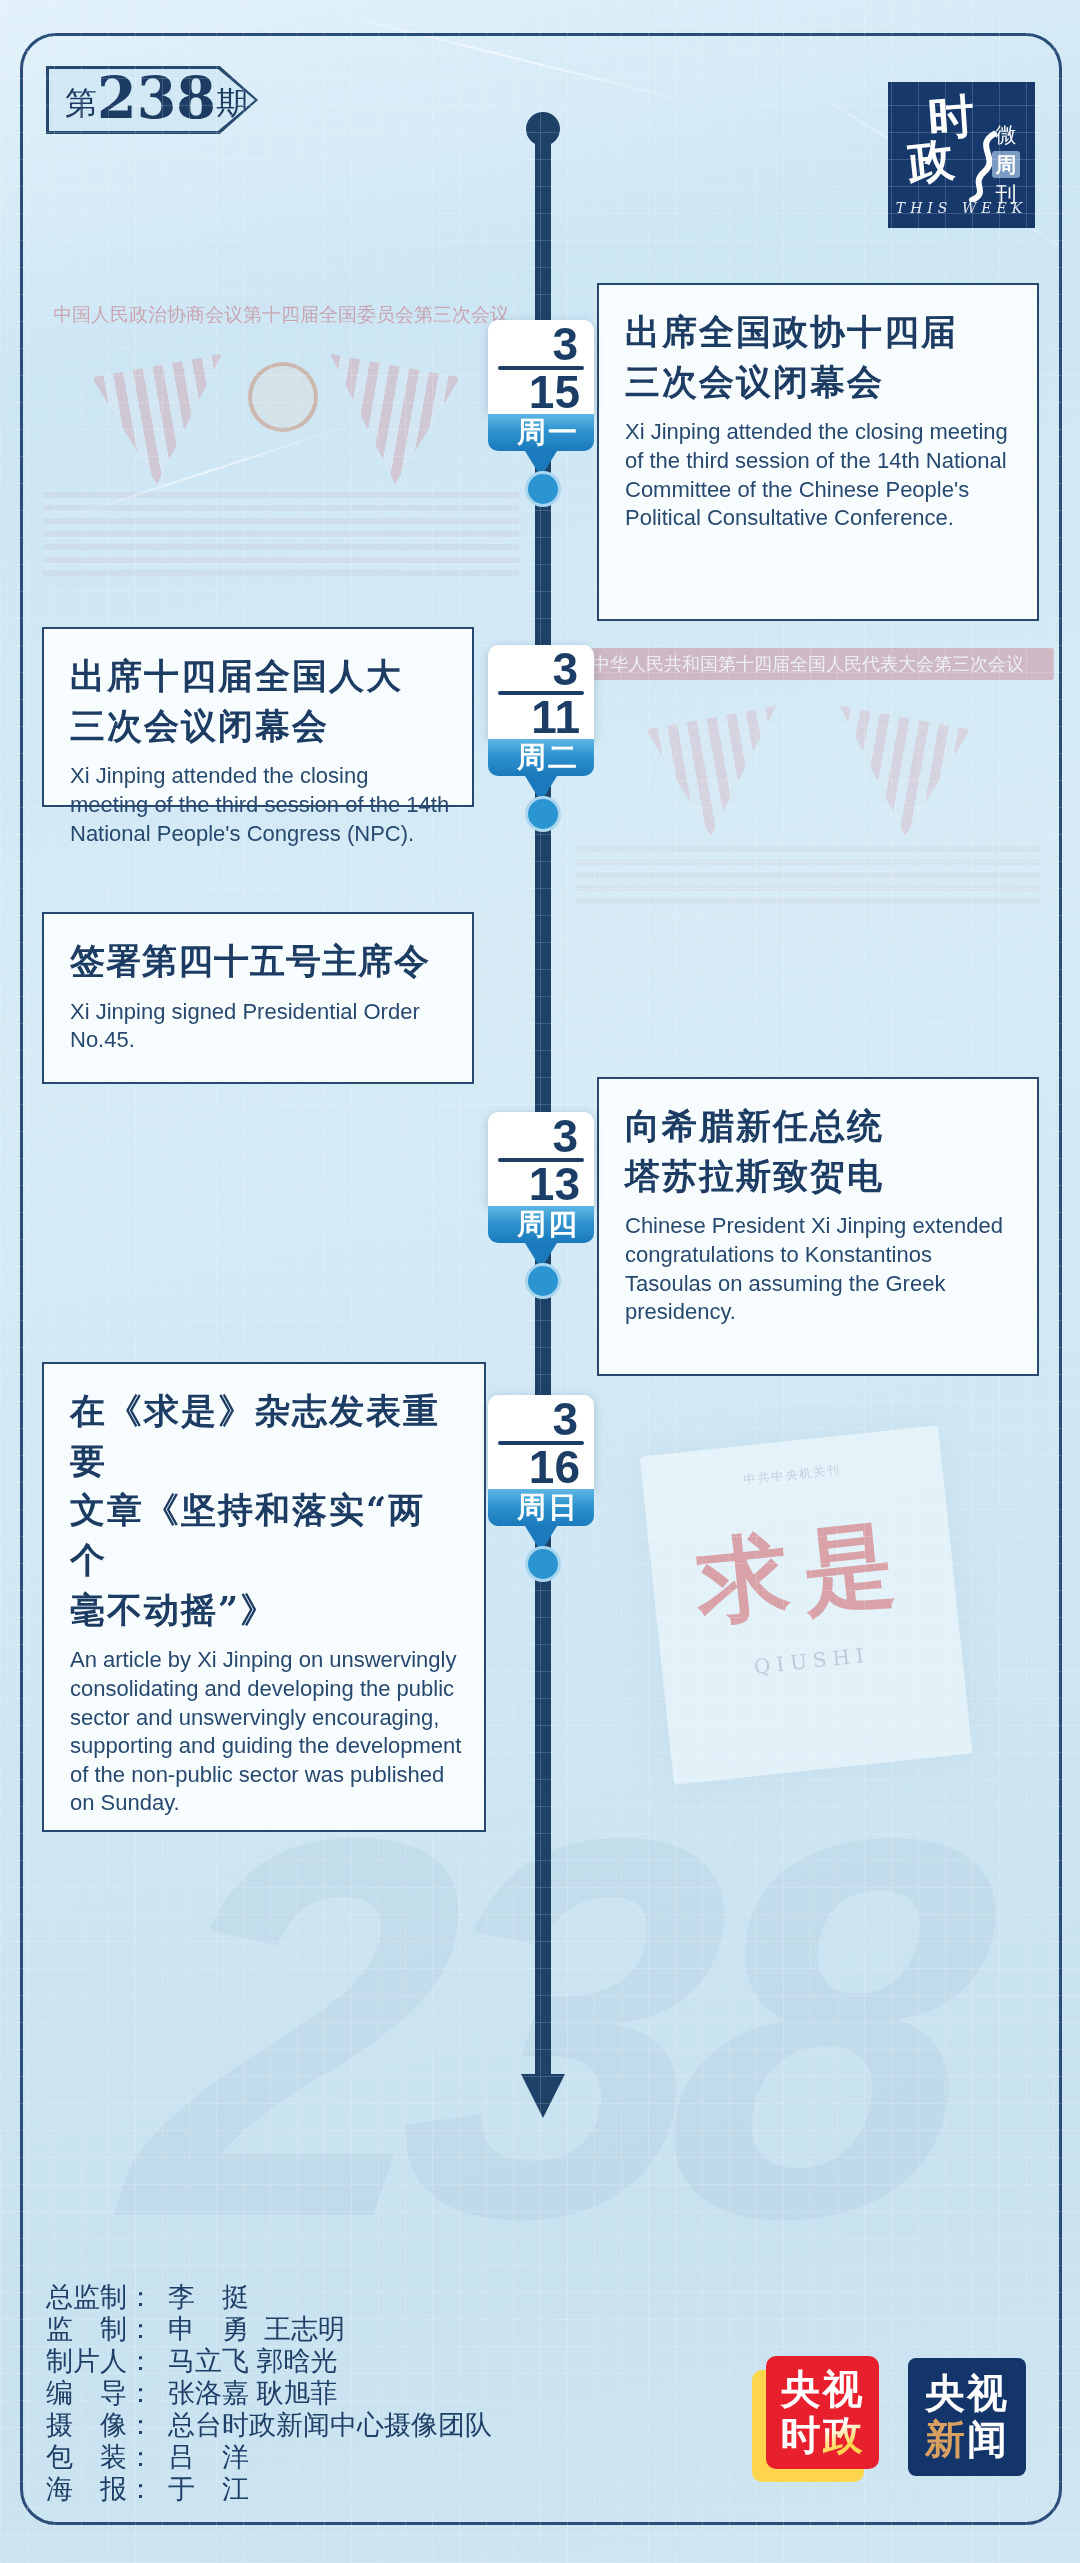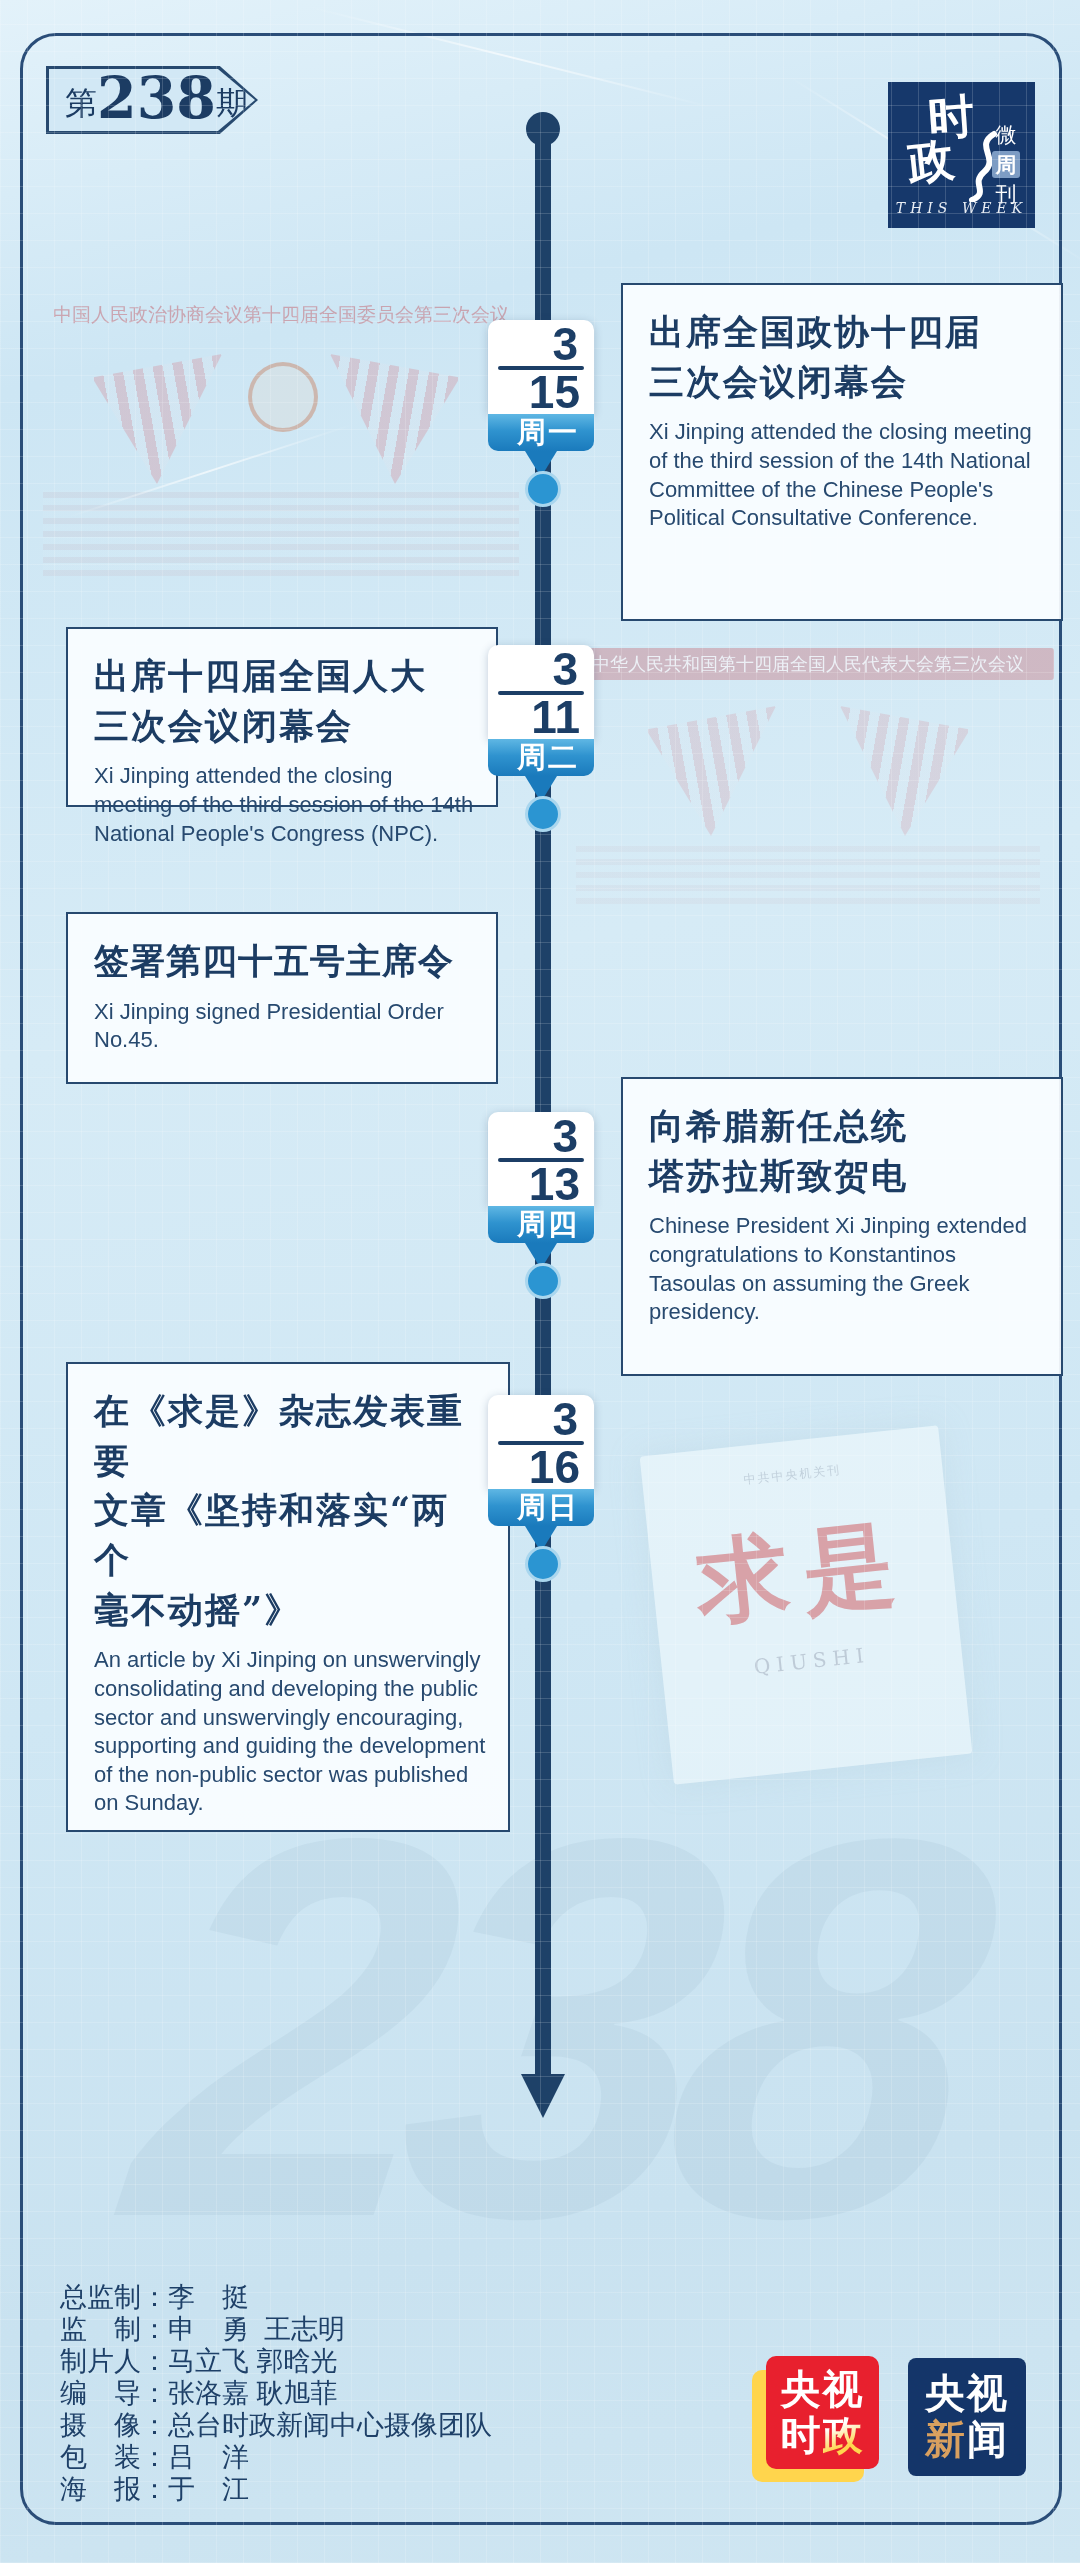--- a/index.html
+++ b/index.html
@@ -78,33 +78,33 @@
   .date-day{font-size:46px;font-weight:bold;color:#1c3e66;text-align:right;padding-right:14px;line-height:44px;}
   .weekday{height:37px;background:linear-gradient(180deg,#5fb7e4 0%,#2f93cf 45%,#1a7abc 100%);
     border-radius:0 0 10px 10px;color:#fff;font-size:29px;font-weight:bold;text-align:right;
     padding-right:15px;line-height:37px;letter-spacing:2px;box-sizing:border-box;}
   .pointer{position:absolute;left:37px;top:131px;width:0;height:0;
     border-left:16px solid transparent;border-right:16px solid transparent;border-top:26px solid #1a7abc;}
   .dot{position:absolute;left:37px;top:151px;width:30px;height:30px;border-radius:50%;
     background:#2b95d2;border:3px solid #a9d6ee;box-sizing:content-box;}
   
   .card{position:absolute;background:rgba(250,253,255,0.93);border:2px solid #27496f;
-    box-sizing:border-box;padding:22px 22px 16px 26px;z-index:4;margin-left:24px;}
+    box-sizing:border-box;padding:22px 22px 16px 26px;z-index:4;}
   .c1{left:597px;top:283px;width:442px;height:338px;}
   .c2{left:42px;top:627px;width:432px;height:180px;}
   .c3{left:42px;top:912px;width:432px;height:172px;}
   .c4{left:597px;top:1077px;width:442px;height:299px;}
   .c5{left:42px;top:1362px;width:444px;height:470px;}
   .card-title{font-family:"DejaVu Serif","Liberation Serif",serif;font-weight:bold;font-size:35px;
     color:#1c3c63;line-height:1.42;letter-spacing:2px;white-space:pre-line;}
   .card-body{margin-top:12px;font-size:22px;color:#27496f;line-height:1.3;}
   
   .credits{position:absolute;left:46px;top:2282px;color:#1e4068;font-size:27px;z-index:4;}
   .credit-row{display:flex;line-height:30px;margin-bottom:2px;white-space:pre;}
-  .credit-label{min-width:122px;text-align:right;}
+  .credit-label{min-width:122px;}
   
   .flogo-red-wrap{position:absolute;left:752px;top:2356px;width:127px;height:127px;z-index:4;}
   .flogo-yellow{position:absolute;left:0;top:14px;width:112px;height:112px;background:#ffd54d;border-radius:10px;}
   .flogo-red{position:absolute;left:14px;top:0;width:113px;height:113px;background:#e8202e;border-radius:10px;
     display:flex;flex-direction:column;align-items:center;justify-content:center;}
   .flogo-red .l{color:#fff;font-weight:bold;font-size:40px;line-height:1.14;letter-spacing:2px;}
   .flogo-red .l .gold{background:linear-gradient(160deg,#ffffff 30%,#ffd54d 70%);
     -webkit-background-clip:text;background-clip:text;color:transparent;}
   .flogo-navy{position:absolute;left:908px;top:2358px;width:118px;height:118px;background:#143569;border-radius:8px;
     display:flex;flex-direction:column;align-items:center;justify-content:center;z-index:4;}

